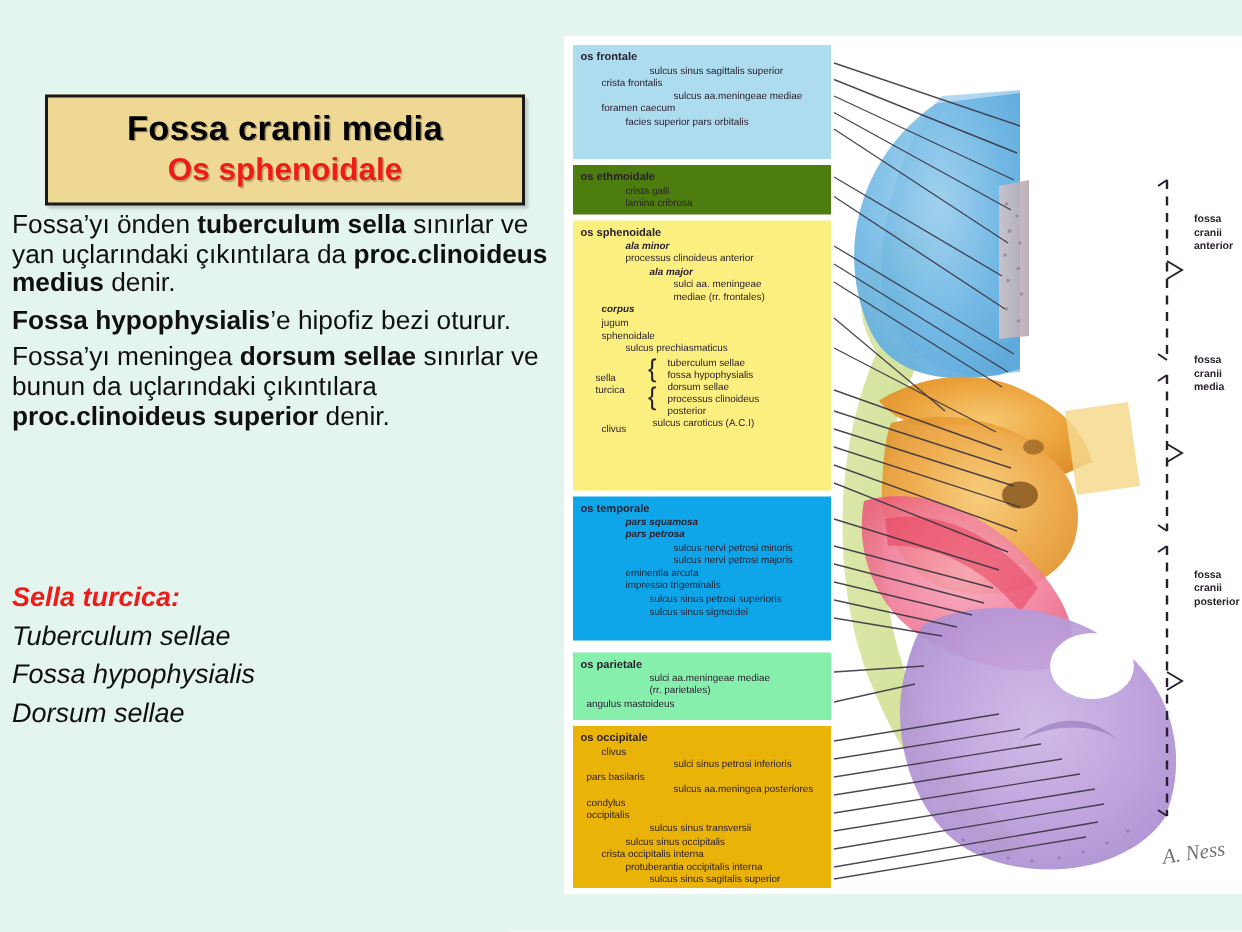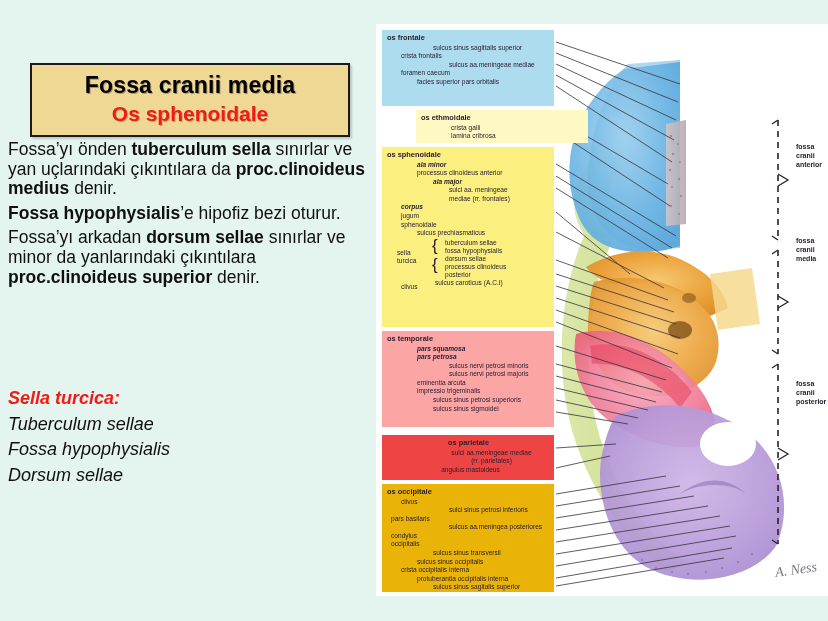--- a/index.html
+++ b/index.html
@@ -99,21 +99,21 @@
 <div id="left-col">
 
   <div id="title-box">
     <span id="title-line1">Fossa cranii media</span>
     <span id="title-line2">Os sphenoidale</span>
   </div>
 
   <div id="body-text">
       <div class="para"><span>Fossa’yı önden </span><span class="b">tuberculum sella</span><span> sınırlar ve yan uçlarındaki çıkıntılara da </span><span class="b">proc.clinoideus medius</span><span> denir.</span></div>
       <div class="para"><span class="b">Fossa hypophysialis</span><span>’e hipofiz bezi oturur.</span></div>
-      <div class="para"><span>Fossa’yı arkadan </span><span class="b">dorsum sellae</span><span> sınırlar ve minor da yanlarındaki çıkıntılara </span><span class="b">proc.clinoideus superior</span><span> denir.</span></div>
+      <div class="para"><span>Fossa’yı meningea </span><span class="b">dorsum sellae</span><span> sınırlar ve bunun da uçlarındaki çıkıntılara </span><span class="b">proc.clinoideus superior</span><span> denir.</span></div>
     </div>
 
   <div id="sella-block">
     <div id="sella-head">Sella turcica:</div>
     <div id="sella-items">
         <div>Tuberculum sellae</div>
         <div>Fossa hypophysialis</div>
         <div>Dorsum sellae</div>
       </div>
   </div>
@@ -267,21 +267,21 @@
 
     <div id="legend-layer">
         <div class="legend" id="lg-frontale" style="background: rgb(173, 220, 239);">
           <span class="hd">os frontale</span>
           <span class="it ind3">sulcus sinus sagittalis superior</span>
           <span class="it ind1">crista frontalis</span>
           <span class="it ind4">sulcus aa.meningeae mediae</span>
           <span class="it ind1">foramen caecum</span>
           <span class="it ind2">facies superior pars orbitalis</span>
         </div>
-        <div class="legend" id="lg-ethmoidale" style="background: #fef9c3; margin-left: 34px;">
+        <div class="legend" id="lg-ethmoidale" style="background: #4d7c0f;">
           <span class="hd">os ethmoidale</span>
           <span class="it ind2">crista galli</span>
           <span class="it ind2">lamina cribrosa</span>
         </div>
         <div class="legend" id="lg-sphenoidale" style="background: rgb(251, 240, 127);">
           <span class="hd">os sphenoidale</span>
           <span class="it ind2 ital">ala minor</span>
           <span class="it ind2">processus clinoideus anterior</span>
           <span class="it ind3 ital">ala major</span>
           <span class="it ind4">sulci aa. meningeae</span>
@@ -301,32 +301,32 @@
               <div>tuberculum sellae</div>
               <div>fossa hypophysialis</div>
               <div>dorsum sellae</div>
               <div>processus clinoideus</div>
               <div>posterior</div>
               <div style="margin-left: -10px;">sulcus caroticus (A.C.I)</div>
             </div>
           </div>
           <span class="it ind1">clivus</span>
         </div>
-        <div class="legend" id="lg-temporale" style="background: #fca5a5;">
+        <div class="legend" id="lg-temporale" style="background: #0ea5e9;">
           <span class="hd">os temporale</span>
           <span class="it ind2 ital">pars squamosa</span>
           <span class="it ind2 ital">pars petrosa</span>
           <span class="it ind4">sulcus nervi petrosi minoris</span>
           <span class="it ind4">sulcus nervi petrosi majoris</span>
           <span class="it ind2">eminentia arcuta</span>
           <span class="it ind2">impressio trigeminalis</span>
           <span class="it ind3">sulcus sinus petrosi superioris</span>
           <span class="it ind3">sulcus sinus sigmoidei</span>
         </div>
-        <div class="legend" id="lg-parietale" style="background: #ef4444; text-align: center;">
+        <div class="legend" id="lg-parietale" style="background: #86efac;">
           <span class="hd">os parietale</span>
           <span class="it ind3">sulci aa.meningeae mediae</span>
           <span class="it ind3">(rr. parietales)</span>
           <span class="it ind0">angulus mastoideus</span>
         </div>
         <div class="legend" id="lg-occipitale" style="background: #eab308;">
           <span class="hd">os occipitale</span>
           <span class="it ind1">clivus</span>
           <span class="it ind4">sulci sinus petrosi inferioris</span>
           <span class="it ind0">pars basilaris</span>

